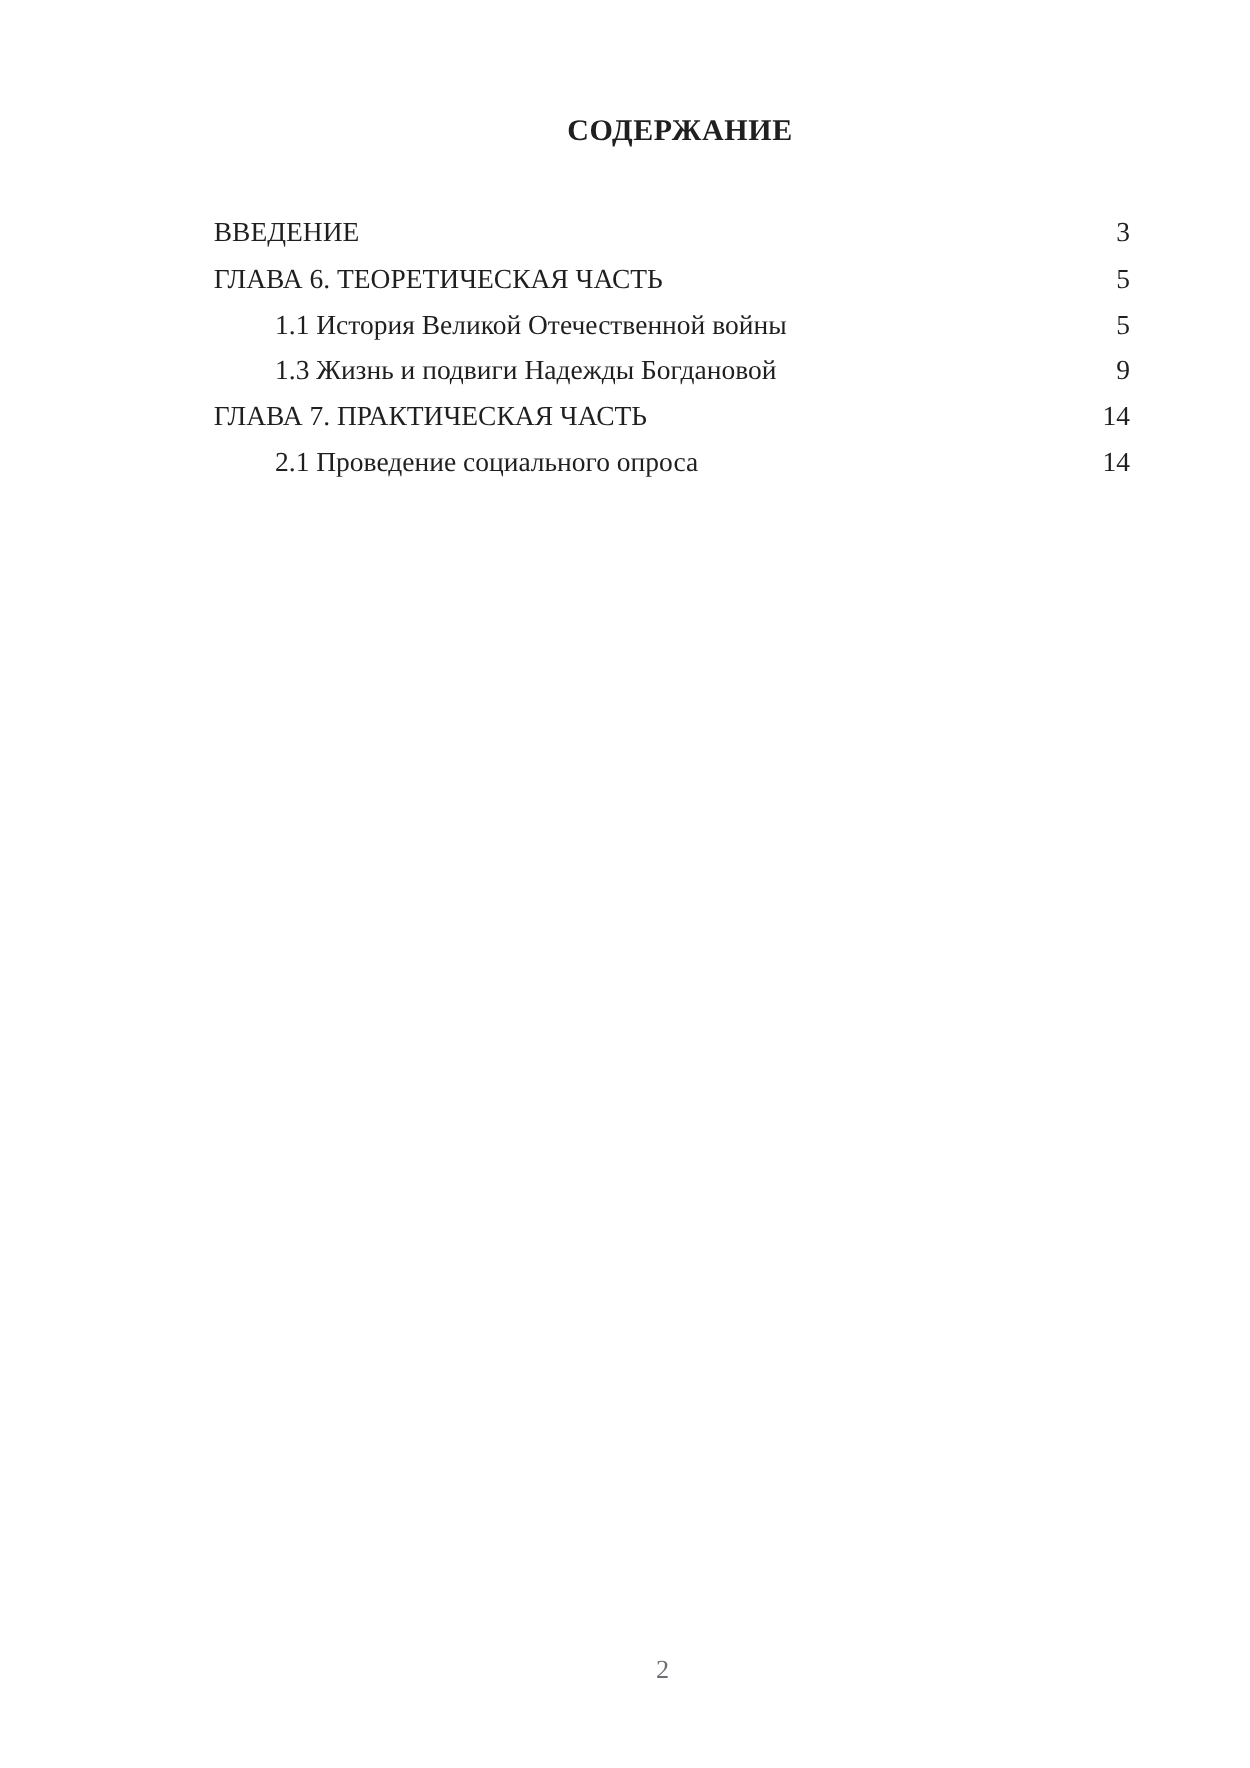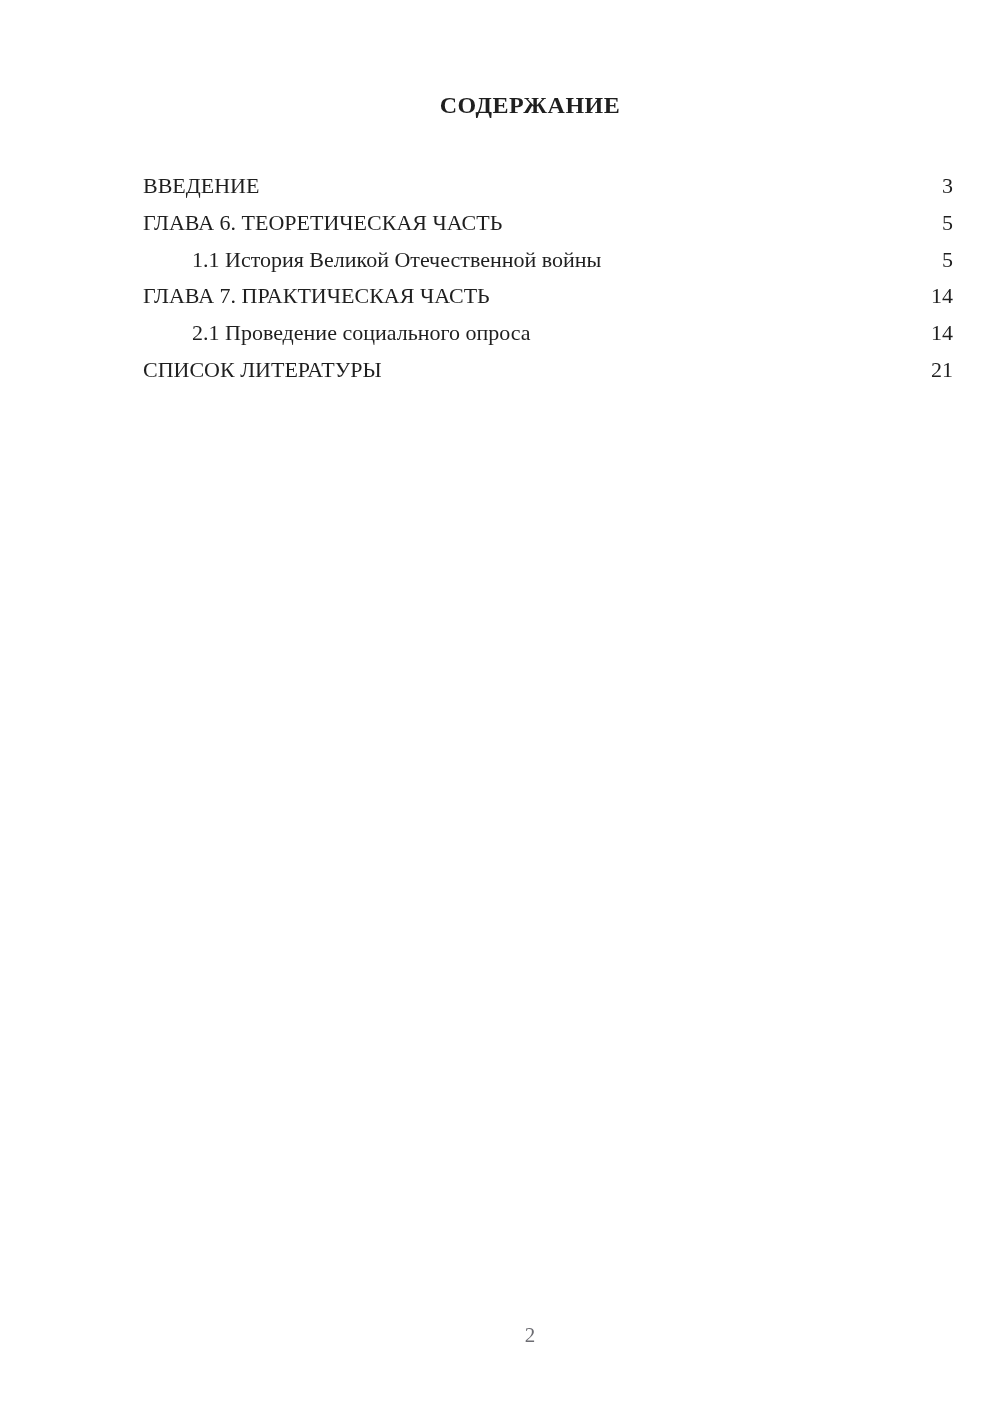--- a/index.html
+++ b/index.html
@@ -9,32 +9,33 @@
   }
   .page {
     position: relative;
     width: 1000px;
     height: 1414px;
     background: #ffffff;
     font-family: "Liberation Serif", "DejaVu Serif", serif;
     color: #1f1f1f;
     overflow: hidden;
     box-sizing: border-box;
+    padding-left: 28px;
   }
   .doc-title {
     margin: 0 83px 0 143px;
     padding-top: 90px;
     text-align: center;
     font-size: 24px;
     font-weight: bold;
     line-height: 1.3;
     letter-spacing: 0.5px;
   }
   .toc {
-    margin: 47px 47px 0 143px;
+    margin: 47px 96px 0 143px;
     font-size: 22px;
   }
   .toc-row {
     display: flex;
     justify-content: space-between;
     align-items: baseline;
     height: 36.7px;
     line-height: 36.7px;
     white-space: nowrap;
   }
@@ -74,28 +75,28 @@
         <span class="toc-page">3</span>
       </div>
       <div class="toc-row">
         <span class="toc-label">ГЛАВА 6. ТЕОРЕТИЧЕСКАЯ ЧАСТЬ</span>
         <span class="toc-page">5</span>
       </div>
       <div class="toc-row sub">
         <span class="toc-label">1.1 История Великой Отечественной войны</span>
         <span class="toc-page">5</span>
       </div>
+      <div class="toc-row sub">
+        <span class="toc-label">1.3 Жизнь и подвиги Надежды Богдановой</span>
+        <span class="toc-page">9</span>
+      </div>
       <div class="toc-row">
         <span class="toc-label">ГЛАВА 7. ПРАКТИЧЕСКАЯ ЧАСТЬ</span>
         <span class="toc-page">14</span>
       </div>
       <div class="toc-row sub">
         <span class="toc-label">2.1 Проведение социального опроса</span>
         <span class="toc-page">14</span>
       </div>
-      <div class="toc-row">
-        <span class="toc-label">СПИСОК ЛИТЕРАТУРЫ</span>
-        <span class="toc-page">21</span>
-      </div>
     </div>
 
   <div class="footer-pagenum">2</div>
 </div>
 
 </body></html>

